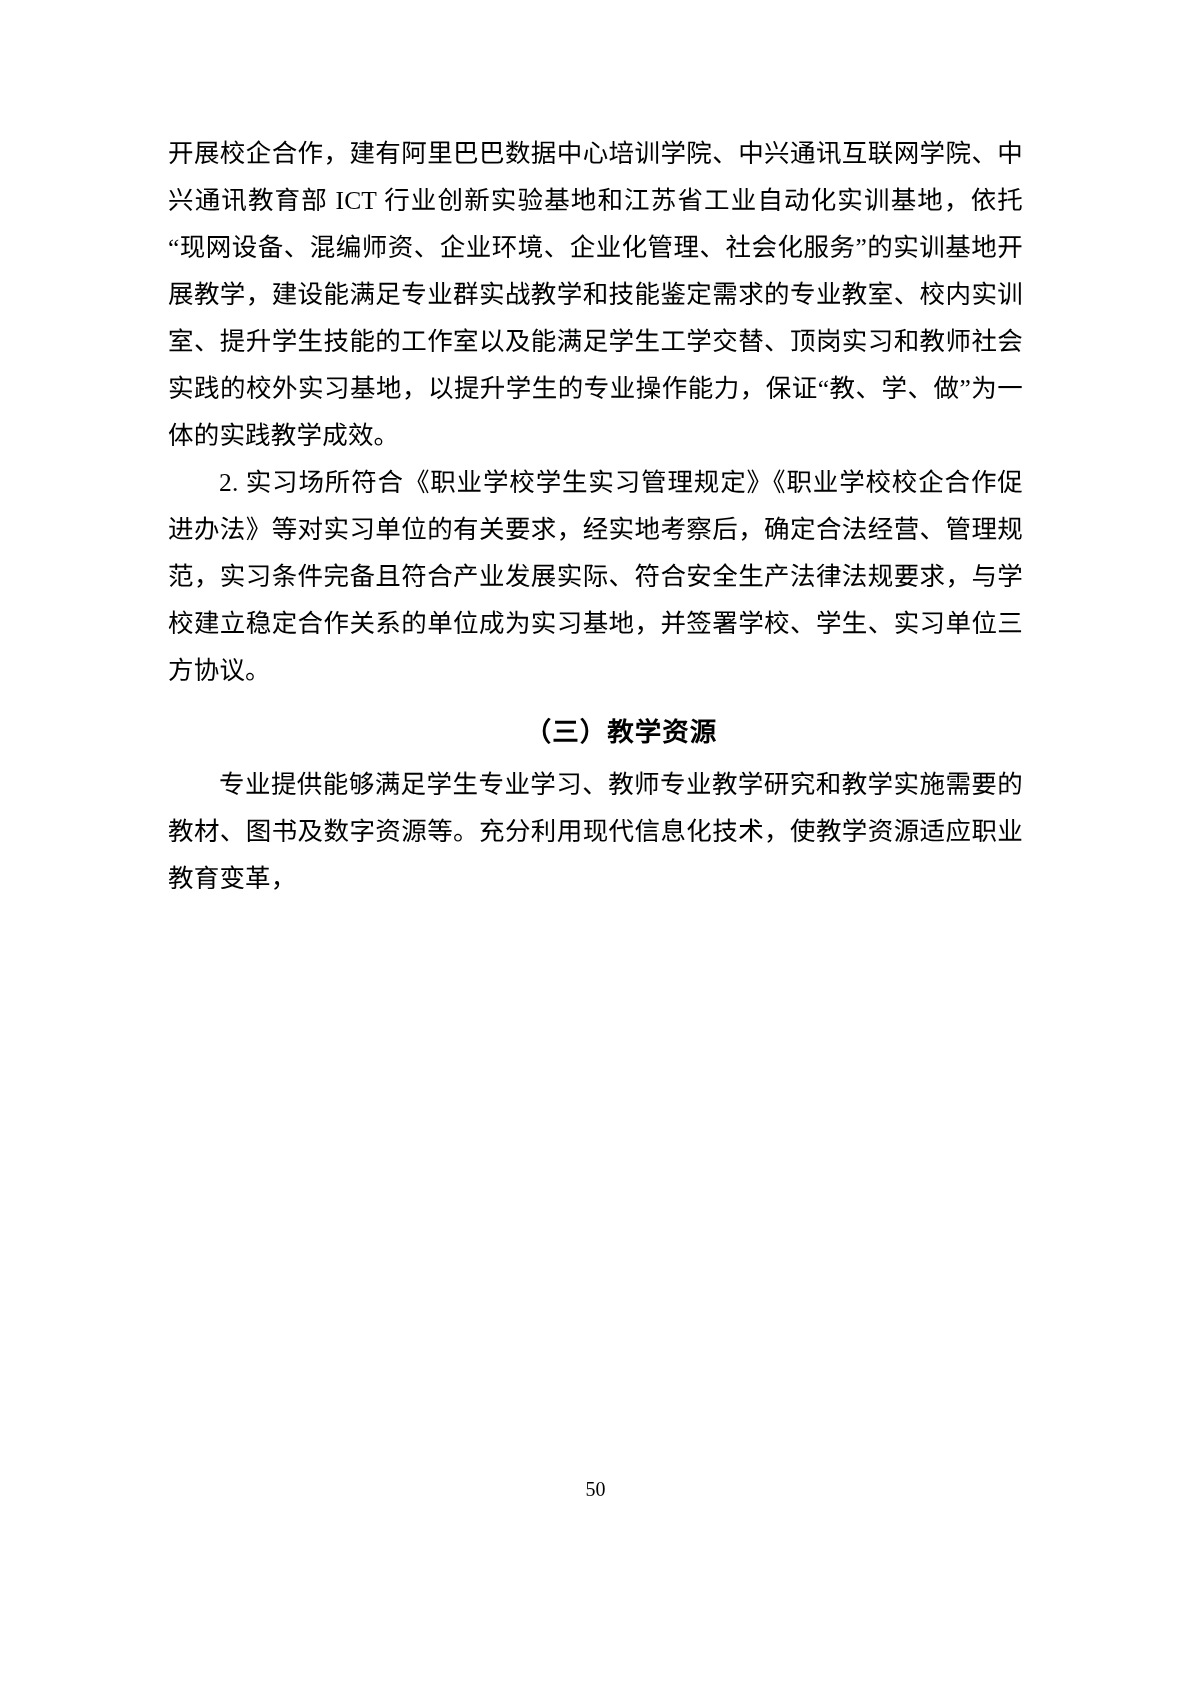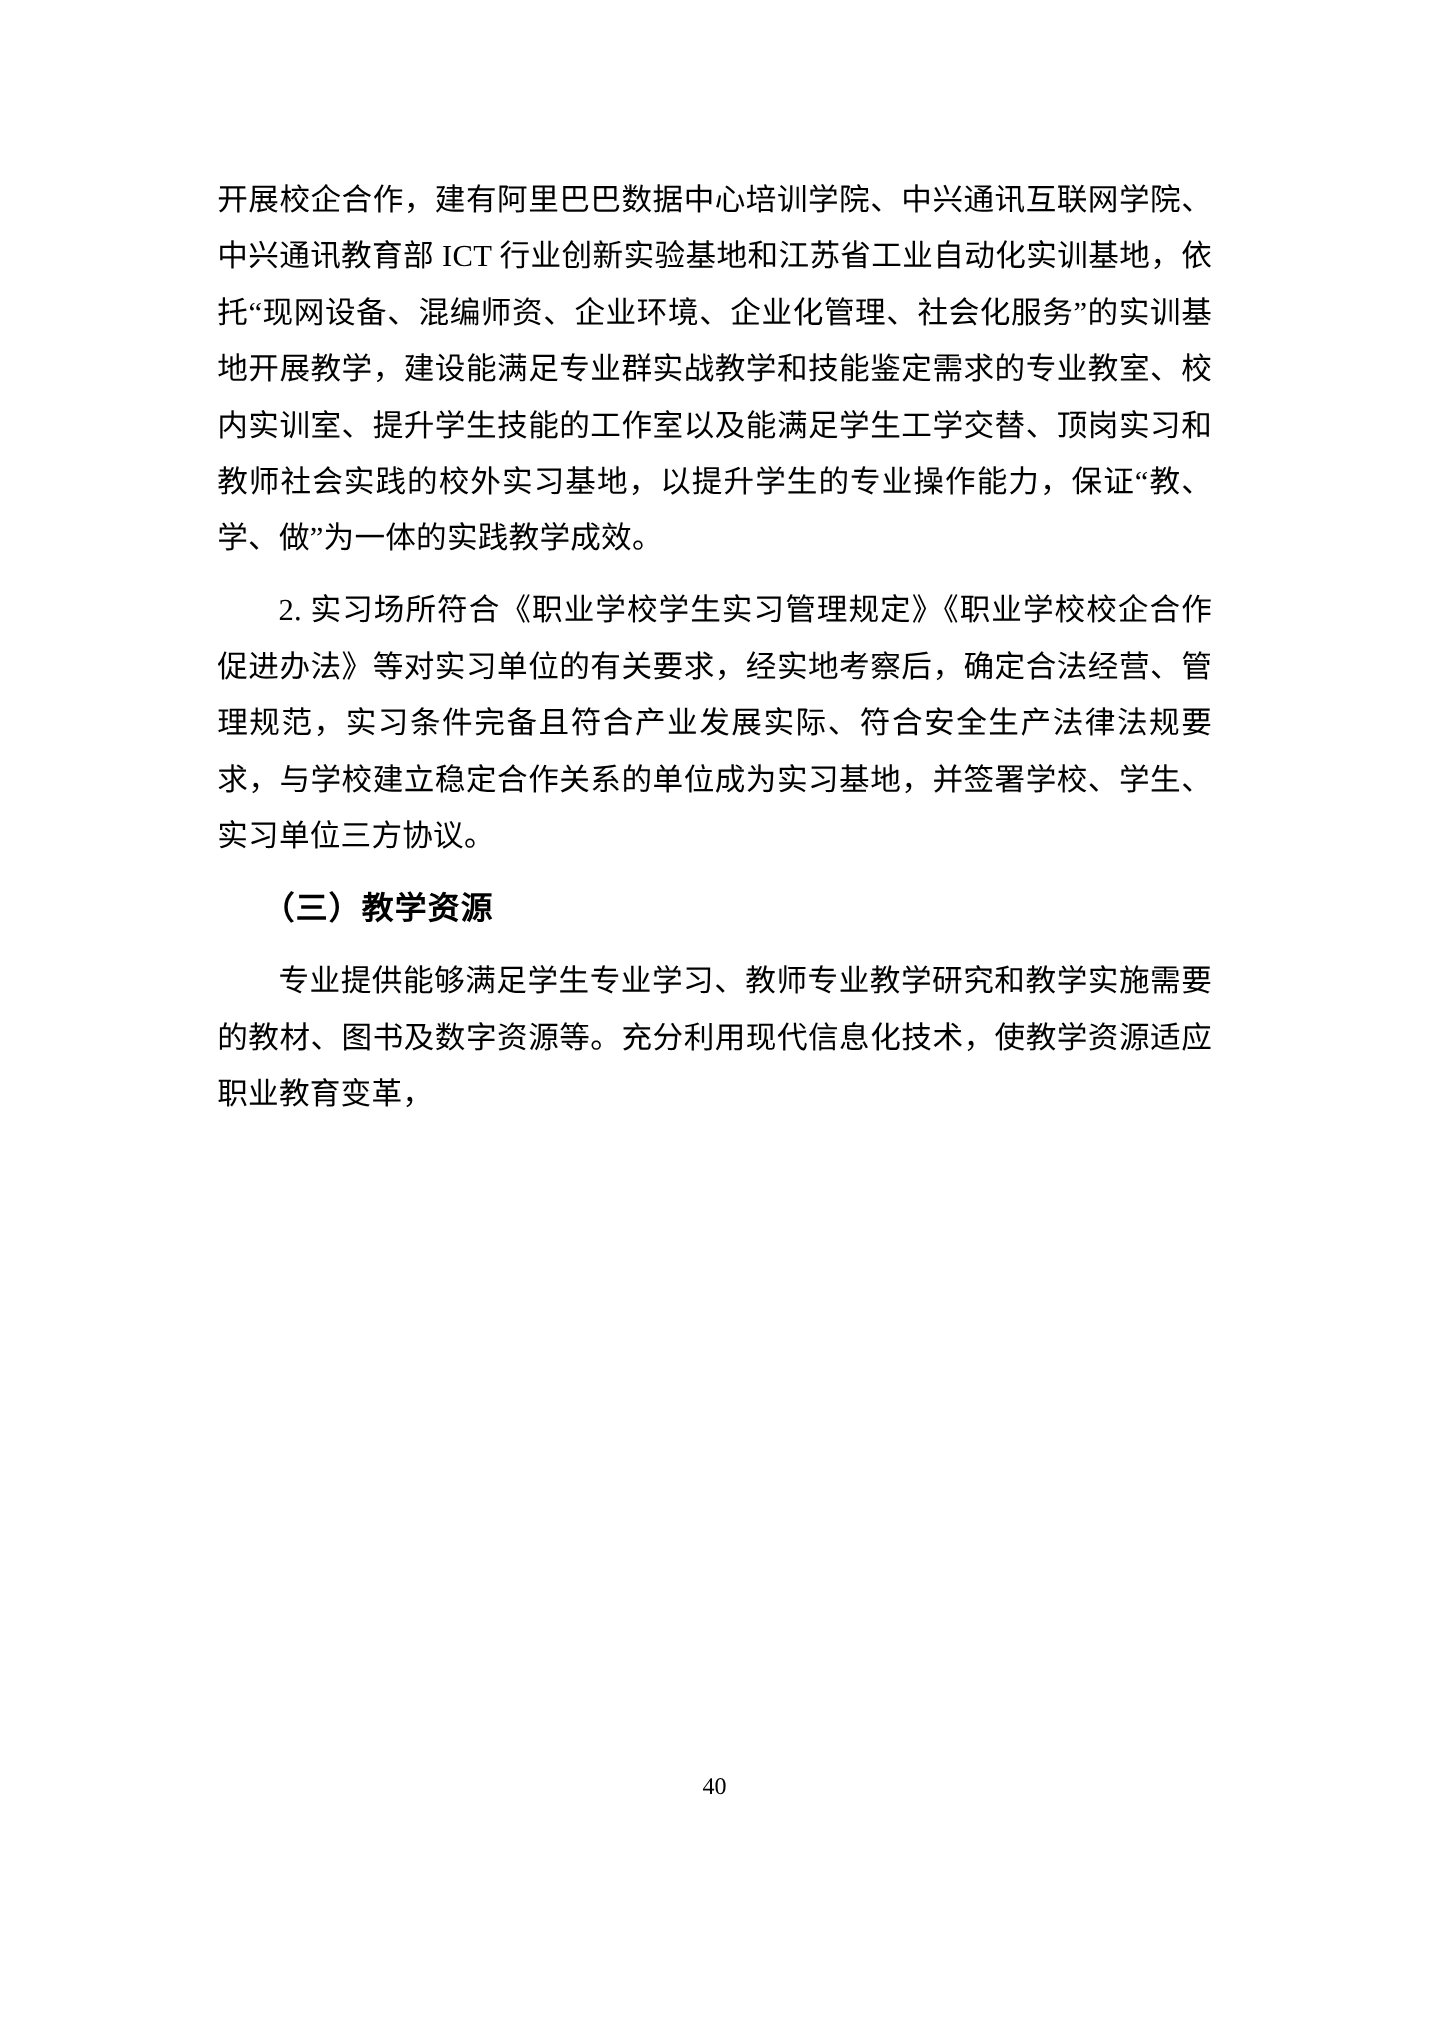--- a/index.html
+++ b/index.html
@@ -29,30 +29,31 @@
     line-height: 47px;
     text-align: justify;
     text-justify: inter-ideograph;
     letter-spacing: 0.2px;
     margin: 0;
   }
   .indent {
     text-indent: 51px;
   }
   .para {
-    margin: 13px;
+    margin: 0;
   }
   .section-heading {
     font-family: "DejaVu Serif", "Liberation Serif", serif;
     font-weight: bold;
     font-size: 26.5px;
     line-height: 47px;
     margin: 14px 0 6px 0;
     text-indent: 51px;
     letter-spacing: 1px;
+    text-align: center;
   }
   .page-number {
     position: absolute;
     left: 0;
     top: 1478px;
     width: 1191px;
     text-align: center;
     font-size: 20px;
     font-family: "Liberation Serif", serif;
     color: #000;
@@ -69,13 +70,13 @@
   <p class="body-text para indent">2. 实习场所符合《职业学校学生实习管理规定》《职业学校校企合作促进办法》等对实习单位的有关要求，经实地考察后，确定合法经营、管理规范，实习条件完备且符合产业发展实际、符合安全生产法律法规要求，与学校建立稳定合作关系的单位成为实习基地，并签署学校、学生、实习单位三方协议。</p>
 
 
 
   <h2 class="section-heading">（三）教学资源</h2>
 
   <p class="body-text para indent">专业提供能够满足学生专业学习、教师专业教学研究和教学实施需要的教材、图书及数字资源等。充分利用现代信息化技术，使教学资源适应职业教育变革，</p>
 
 </div>
 
-<div class="page-number">40</div>
+<div class="page-number">50</div>
 
 </body></html>

